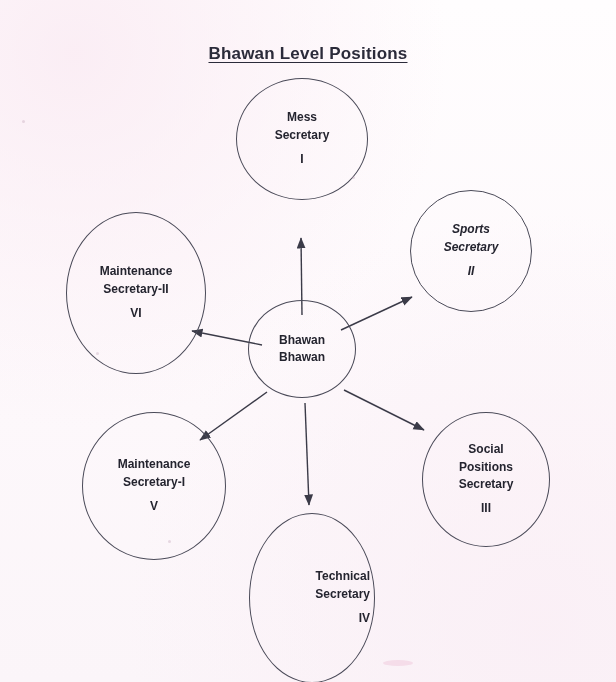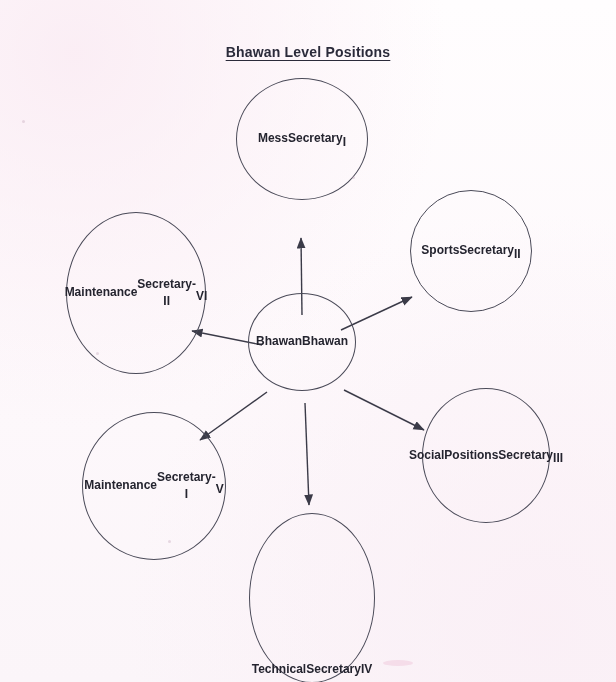--- a/index.html
+++ b/index.html
@@ -23,35 +23,35 @@
       radial-gradient(circle at 12% 8%, rgba(250,235,243,0.85) 0%, rgba(253,250,252,0) 45%),
       radial-gradient(circle at 88% 92%, rgba(250,238,245,0.8) 0%, rgba(253,250,252,0) 50%),
       linear-gradient(180deg, #fffdfe 0%, #fdf8fb 60%, #fbf5f9 100%);
   }
   .title {
     position: absolute;
     left: 0;
     right: 0;
     top: 44px;
     text-align: center;
-    font-size: 14px;
+    font-size: 17px;
     font-weight: bold;
     color: #2b2b3a;
     letter-spacing: 0.2px;
     text-decoration: underline;
     text-underline-offset: 3px;
   }
   .canvas {
     position: absolute;
     inset: 0;
   }
   .node {
     position: absolute;
     display: flex;
-    flex-direction: row;
+    flex-direction: column;
     align-items: center;
     justify-content: center;
     text-align: center;
     box-sizing: border-box;
     border: 1.3px solid #4a4a58;
     border-radius: 50%;
     color: #24242f;
     font-size: 12px;
     font-weight: bold;
     line-height: 1.45;
@@ -99,38 +99,38 @@
 
     <line x1="344" y1="390" x2="424" y2="430" stroke="#3b3b48" stroke-width="1.4" marker-end="url(#ah)"></line>
 
     <line x1="305" y1="403" x2="309" y2="505" stroke="#3b3b48" stroke-width="1.4" marker-end="url(#ah)"></line>
 
     <line x1="267" y1="392" x2="200" y2="440" stroke="#3b3b48" stroke-width="1.4" marker-end="url(#ah)"></line>
 
     <line x1="262" y1="345" x2="192" y2="331" stroke="#3b3b48" stroke-width="1.4" marker-end="url(#ah)"></line>
   </svg>
 
-  <div class="node" style="left:248px; top:293px; width:108px; height:98px;">
+  <div class="node" style="left:248px; top:300px; width:108px; height:98px;">
     <span class="node-line">Bhawan</span>
     <span class="node-line">Bhawan</span>
   </div>
 
   <div class="node" style="left:236px; top:78px; width:132px; height:122px;">
     <span class="node-line">Mess</span>
     <span class="node-line">Secretary</span>
     <span class="roman">I</span>
   </div>
 
-  <div class="node" style="left:410px; top:190px; width:122px; height:122px;">
+  <div class="node" style="left:410px; top:190px; width:122px; height:122px;font-style:italic;">
     <span class="node-line">Sports</span>
     <span class="node-line">Secretary</span>
     <span class="roman">II</span>
   </div>
 
-  <div class="node" style="left:422px; top:388px; width:128px; height:135px;">
+  <div class="node" style="left:422px; top:412px; width:128px; height:135px;">
     <span class="node-line">Social</span>
     <span class="node-line">Positions</span>
     <span class="node-line">Secretary</span>
     <span class="roman">III</span>
   </div>
 
   <div class="node" style="left:249px; top:513px; width:126px; height:170px;align-items:flex-end;">
     <span class="node-line">Technical</span>
     <span class="node-line">Secretary</span>
     <span class="roman">IV</span>

